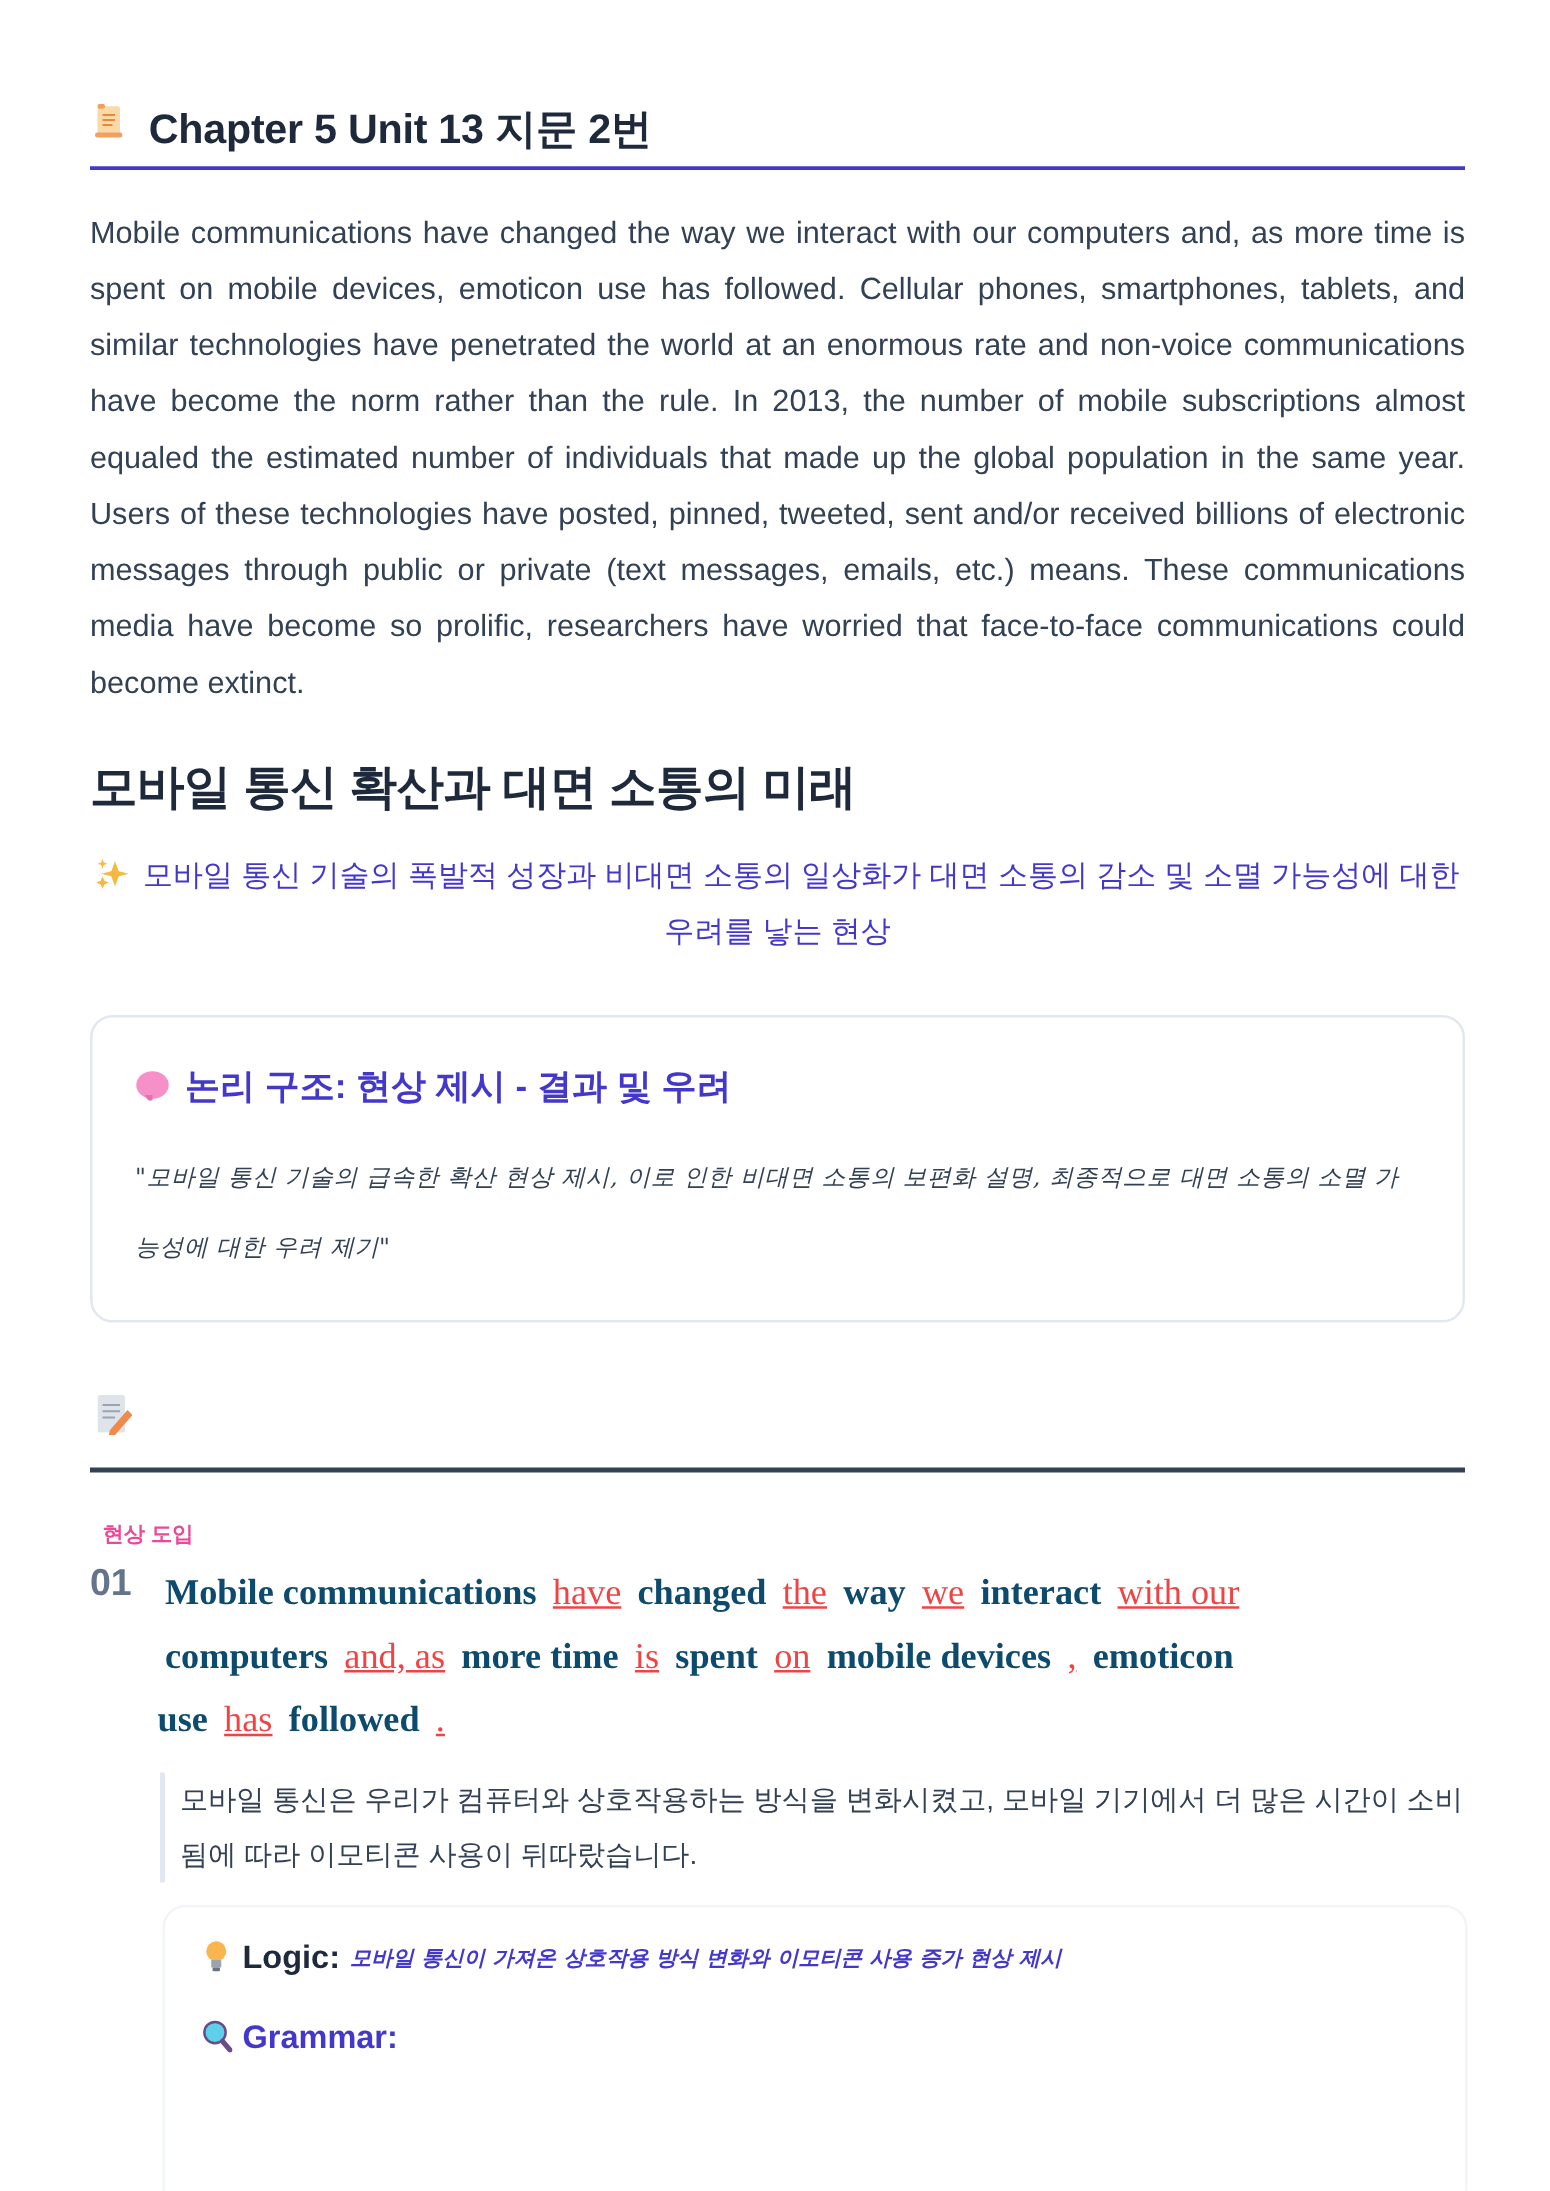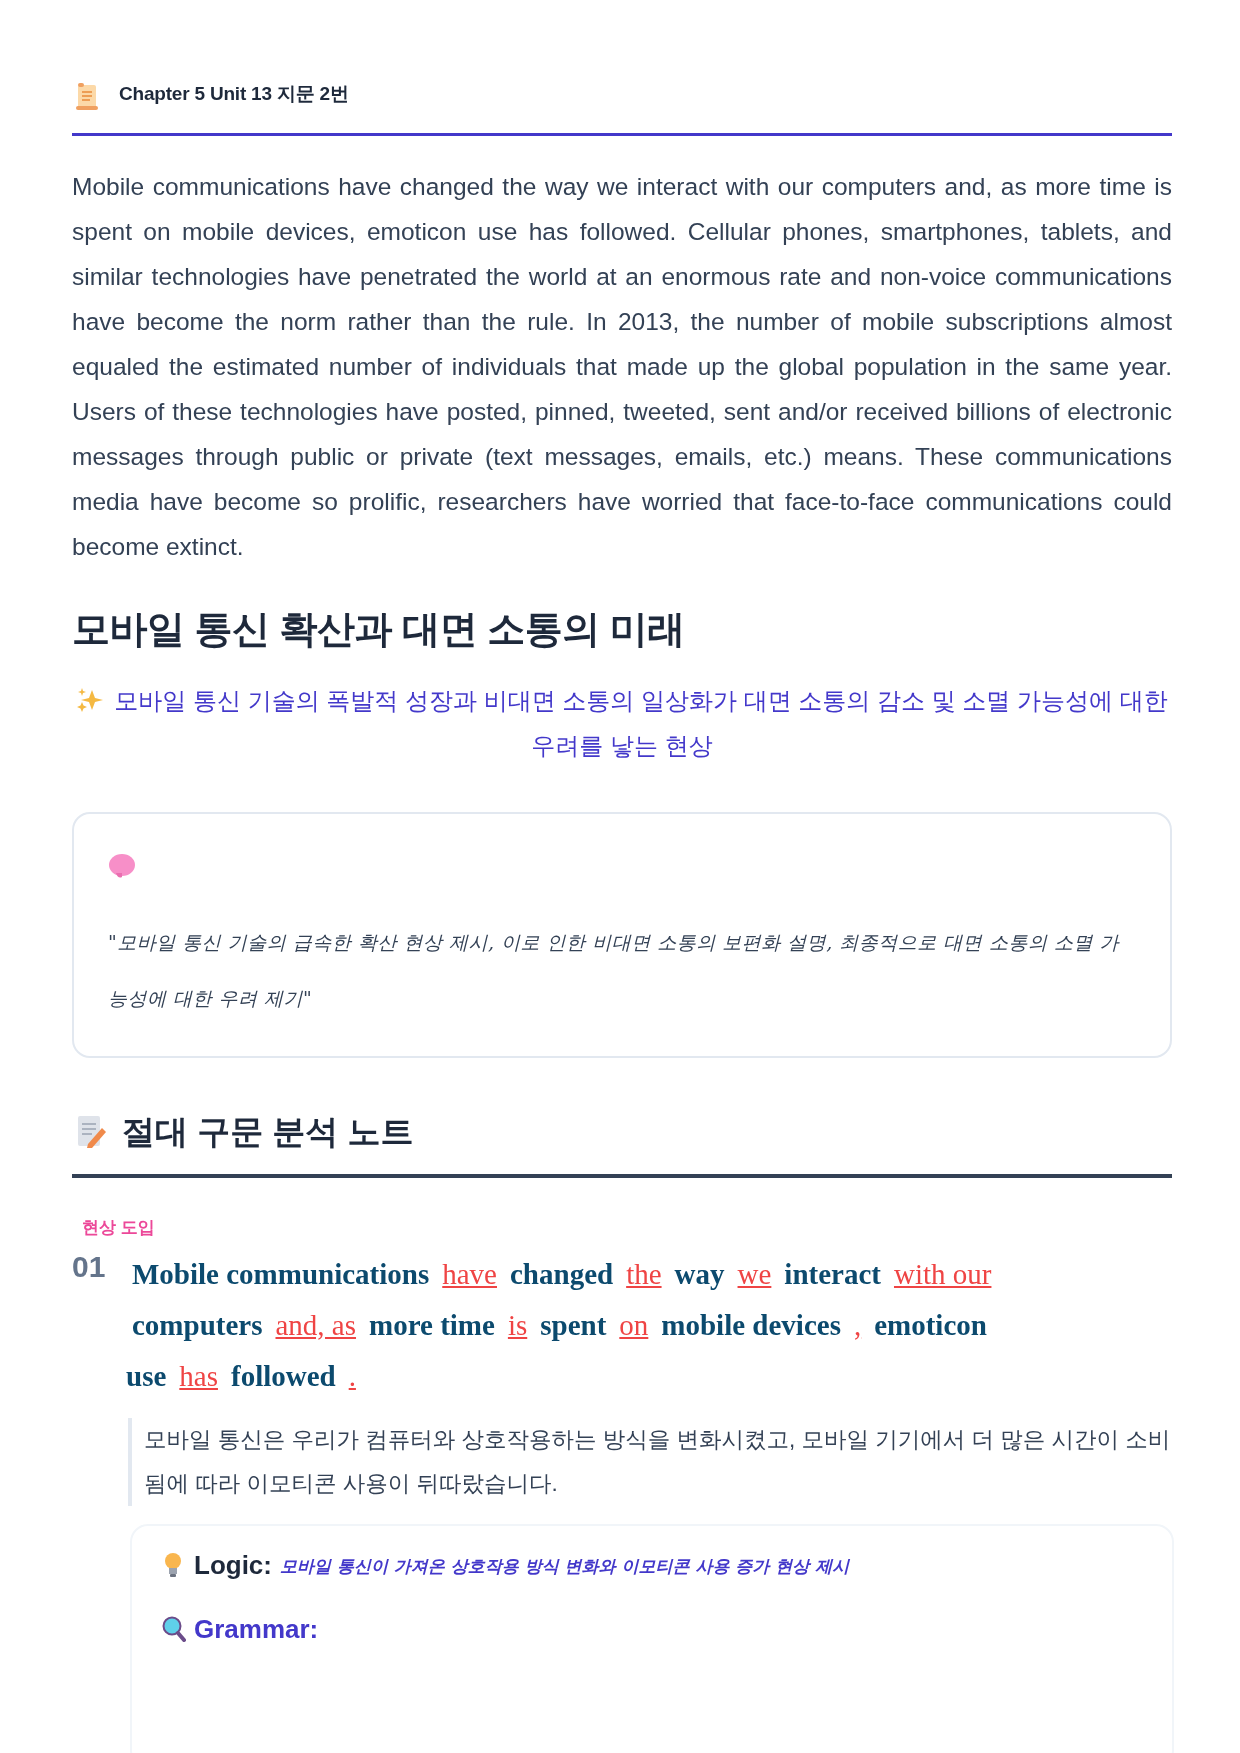--- a/index.html
+++ b/index.html
@@ -6,21 +6,21 @@
   body {
     width: 1240px; height: 1753px; overflow: hidden; position: relative;
     font-family: "DejaVu Sans", "Liberation Sans", sans-serif;
     color: #1e293b;
   }
   .page { position: absolute; left: 72px; top: 0; width: 1100px; }
 
   
   .hdr { position: absolute; top: 78px; left: 0; width: 1100px; height: 58px; }
   .hdr .ico { position: absolute; left: 4px; top: 5px; width: 22px; height: 28px; }
-  .hdr-title { position: absolute; left: 47px; top: 3px; font-family: "Liberation Sans", sans-serif; font-weight: 700; font-size: 19px; color: #1e293b; letter-spacing: -0.2px; }
+  .hdr-title { position: absolute; left: 47px; top: 3px; font-family: "Liberation Sans", sans-serif; font-weight: 700; font-size: 33px; color: #1e293b; letter-spacing: -0.2px; }
   .hdr-rule { position: absolute; left: 0; top: 55px; width: 1100px; height: 3px; background: #4338ca; }
 
   
   .passage { position: absolute; top: 164px; left: 0; width: 1100px; font-family: "Liberation Sans", sans-serif; font-size: 24.5px; line-height: 45px; color: #334155; text-align: justify; }
 
   
   .sec-title { position: absolute; top: 604px; left: 0; font-family: "Liberation Sans", sans-serif; font-weight: 700; font-size: 38px; color: #1e293b; letter-spacing: -0.5px; }
   .summary { position: absolute; top: 678px; left: 0; width: 1100px; font-family: "Liberation Sans", sans-serif; font-weight: 400; font-size: 24px; line-height: 45px; color: #4338ca; text-align: center; }
   .summary .spark { display: inline-block; width: 28px; height: 24px; vertical-align: -3px; margin-right: 10px; }
 
@@ -87,36 +87,35 @@
     </span><span>모바일 통신 기술의 폭발적 성장과 비대면 소통의 일상화가 대면 소통의 감소 및 소멸 가능성에 대한 우려를 낳는 현상</span>
   </div>
 
   <div class="card">
     <div class="card-title">
       <span class="brain">
         <svg width="28" height="26" viewBox="0 0 28 26">
             <ellipse cx="14" cy="12" rx="13" ry="11" fill="#f78fc8"></ellipse>
             <path d="M8 20 Q10 26 14 24 L14 20 Z" fill="#e96fb0"></path>
           </svg>
-      </span>
+      </span><span>논리 구조: 현상 제시 - 결과 및 우려</span>
     </div>
     <div class="card-quote">"모바일 통신 기술의 급속한 확산 현상 제시, 이로 인한 비대면 소통의 보편화 설명, 최종적으로 대면 소통의 소멸 가능성에 대한 우려 제기"</div>
   </div>
 
   <div class="notes-hdr">
     <span class="ico">
       <svg width="28" height="32" viewBox="0 0 28 32">
           <rect x="0" y="0" width="22" height="30" rx="2" fill="#dfe3ea"></rect>
           <line x1="4" y1="8" x2="18" y2="8" stroke="#9aa3b2" stroke-width="1.5"></line>
           <line x1="4" y1="13" x2="18" y2="13" stroke="#9aa3b2" stroke-width="1.5"></line>
           <line x1="4" y1="18" x2="14" y2="18" stroke="#9aa3b2" stroke-width="1.5"></line>
           <path d="M10 28 L24 12 L28 16 L14 32 L9 32 Z" fill="#f08a4b"></path>
         </svg>
     </span>
-    <span class="notes-title">절대 구문 분석 노트</span>
     <div class="notes-rule"></div>
   </div>
 
   <div class="tag">현상 도입</div>
   <div class="num">01</div>
 
   <div class="sent">
     <span class="g b">Mobile communications</span><span class="g n">have</span><span class="g b">changed</span><span class="g n">the</span><span class="g b">way</span><span class="g n">we</span><span class="g b">interact</span><span class="g n">with our</span><br><span class="g b">computers</span><span class="g n">and, as</span><span class="g b">more time</span><span class="g n">is</span><span class="g b">spent</span><span class="g n">on</span><span class="g b">mobile devices</span><span class="g n">,</span><span class="b">emoticon</span><br><span style="margin-left:-6px" class="g b">use</span><span class="g n">has</span><span class="g b">followed</span><span class="n">.</span>
   </div>
 

